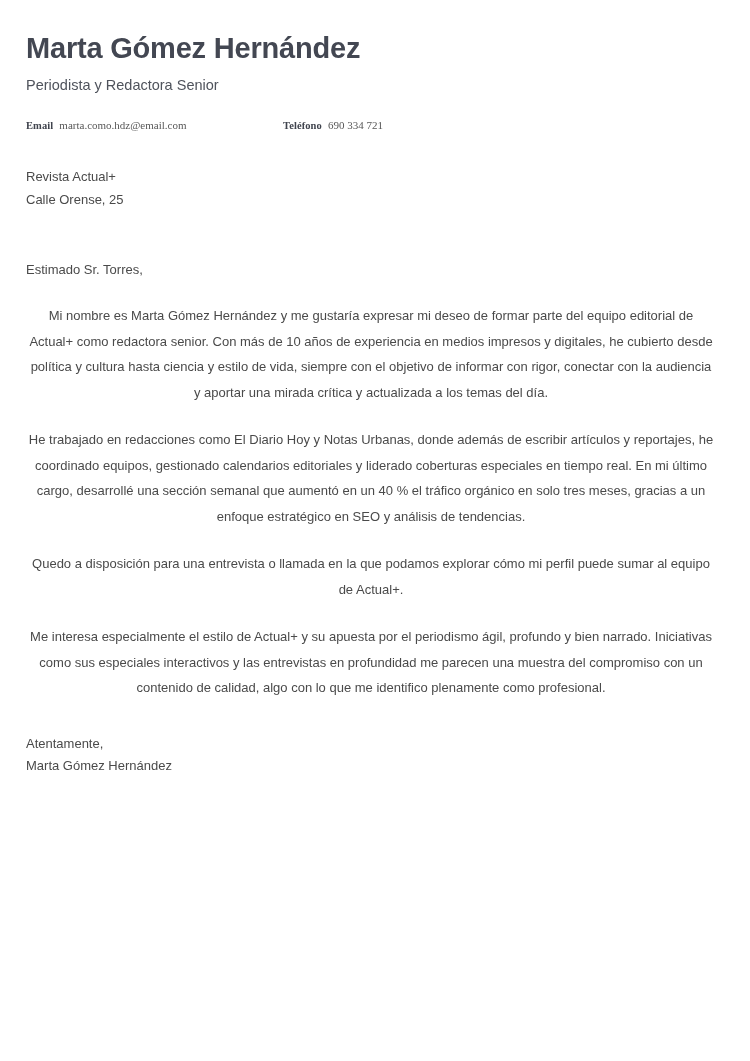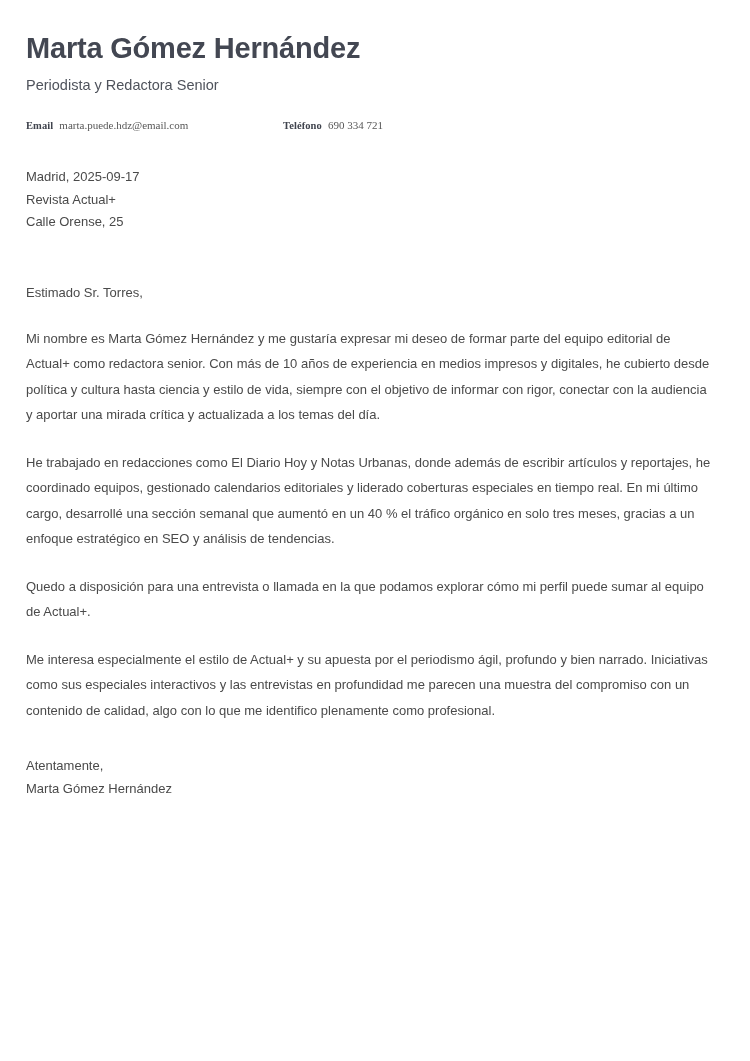--- a/index.html
+++ b/index.html
@@ -89,21 +89,21 @@
     font-size: 13px;
     line-height: 22px;
     color: #4a4a4a;
     margin: 0;
   }
   .body-paragraph {
     font-size: 13px;
     line-height: 25.5px;
     color: #4a4a4a;
     margin: 22px 0 0 0;
-    text-align: left;
+    text-align: center;
   }
   .closing-block {
     margin-top: 32px;
   }
   .closing-line {
     font-size: 13px;
     line-height: 22.5px;
     color: #4a4a4a;
   }
 </style>
@@ -112,31 +112,30 @@
 
 <div class="page">
 
   <div class="letter-header">
     <h1 class="name">Marta Gómez Hernández</h1>
     <div class="subtitle">Periodista y Redactora Senior</div>
 
     <div class="contact-row">
       <div class="contact-item email-item">
         <span class="contact-label">Email</span>
-        <span class="contact-value">marta.puede.hdz@email.com</span>
+        <span class="contact-value">marta.como.hdz@email.com</span>
       </div>
       <div class="contact-item phone-item">
         <span class="contact-label">Teléfono</span>
         <span class="contact-value">690 334 721</span>
       </div>
     </div>
   </div>
 
   <div class="recipient-block">
-    <div class="recipient-line">Madrid, 2025-09-17</div>
     <div class="recipient-line">Revista Actual+</div>
     <div class="recipient-line">Calle Orense, 25</div>
   </div>
 
   <div class="letter-body">
     <p class="salutation">Estimado Sr. Torres,</p>
     <p class="body-paragraph">Mi nombre es Marta Gómez Hernández y me gustaría expresar mi deseo de formar parte del equipo editorial de Actual+ como redactora senior. Con más de 10 años de experiencia en medios impresos y digitales, he cubierto desde política y cultura hasta ciencia y estilo de vida, siempre con el objetivo de informar con rigor, conectar con la audiencia y aportar una mirada crítica y actualizada a los temas del día.</p>
     <p class="body-paragraph">He trabajado en redacciones como El Diario Hoy y Notas Urbanas, donde además de escribir artículos y reportajes, he coordinado equipos, gestionado calendarios editoriales y liderado coberturas especiales en tiempo real. En mi último cargo, desarrollé una sección semanal que aumentó en un 40 % el tráfico orgánico en solo tres meses, gracias a un enfoque estratégico en SEO y análisis de tendencias.</p>
     <p class="body-paragraph">Quedo a disposición para una entrevista o llamada en la que podamos explorar cómo mi perfil puede sumar al equipo de Actual+.</p>
     <p class="body-paragraph">Me interesa especialmente el estilo de Actual+ y su apuesta por el periodismo ágil, profundo y bien narrado. Iniciativas como sus especiales interactivos y las entrevistas en profundidad me parecen una muestra del compromiso con un contenido de calidad, algo con lo que me identifico plenamente como profesional.</p>

